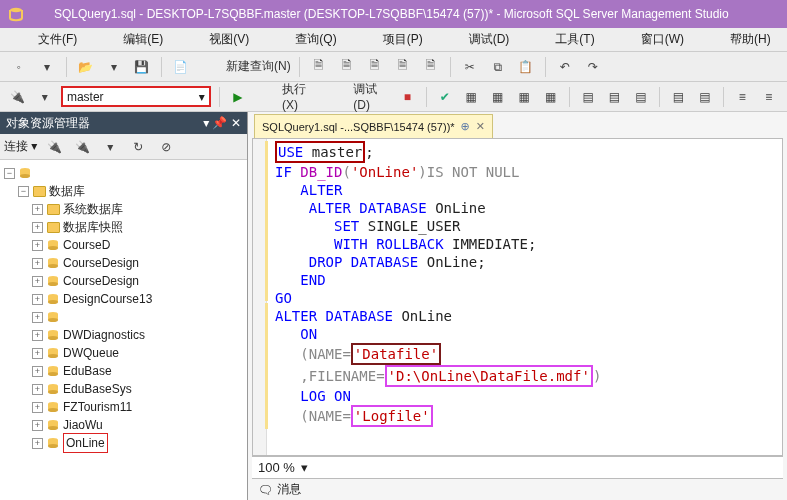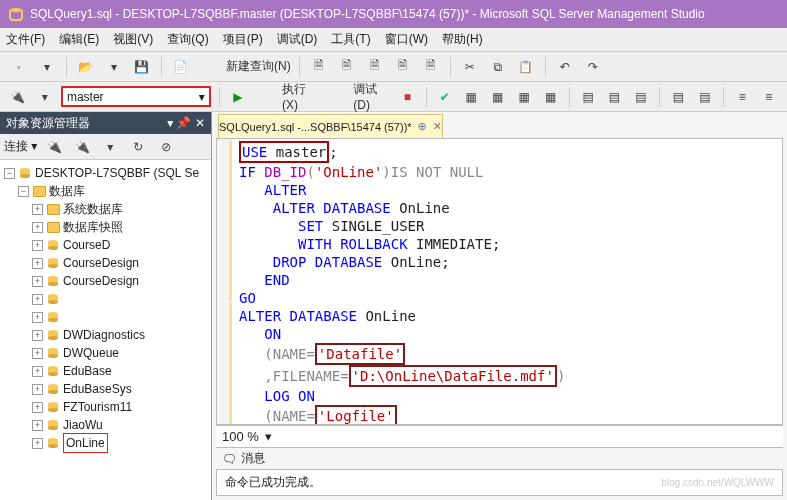--- a/index.html
+++ b/index.html
@@ -1,55 +1,55 @@
 <!DOCTYPE html>
 <html><head>
 <meta charset="utf-8">
 <style>
   * { box-sizing: border-box; margin: 0; padding: 0; }
   body { font-family: "Microsoft YaHei", "Segoe UI", sans-serif; font-size: 12px; background: #fafafa; width: 787px; height: 500px; overflow: hidden; color: #222; }
-  .titlebar { height: 28px; background: #a875c3; display: flex; align-items: center; padding: 0 8px; color: #fff; }
+  .titlebar { height: 28px; background: #a875c3; display: flex; align-items: center; padding: 0 8px; color: #fff; gap: 24px; }
   .titlebar .icon { width: 16px; height: 16px; margin-right: 6px; }
   .menubar { height: 24px; background: #eee; display: flex; align-items: center; padding: 2px 6px; gap: 14px; border-bottom: 1px solid #ccc; }
-  .menubar span { cursor: default; }
+  .menubar span { cursor: default; margin-left: 32px; }
   .toolbar { height: 30px; background: #eee; display: flex; align-items: center; padding: 0 8px; gap: 6px; border-bottom: 1px solid #ccc; }
   .toolbar2 { height: 30px; background: #eee; display: flex; align-items: center; padding: 0 8px; gap: 6px; border-bottom: 1px solid #ccc; }
   .tb-btn { width: 22px; height: 22px; display: flex; align-items: center; justify-content: center; color: #444; }
   .tb-sep { width: 1px; height: 20px; background: #ccc; margin: 0 2px; }
   .tb-text { color: #333; margin-left: 28px; }
   .db-combo { width: 160px; height: 21px; border: 2px solid #d22; padding: 0 4px; display: flex; align-items: center; background: #fff; justify-content: space-between; }
   .main { display: flex; height: calc(500px - 28px - 24px - 30px - 30px); }
-  .objexp { width: 212px; background: #fff; border-right: 1px solid #999; display: flex; flex-direction: column; }
+  .objexp { width: 248px; background: #fff; border-right: 1px solid #999; display: flex; flex-direction: column; }
   .pane-hdr { height: 22px; background: #3a4a5a; color: #fff; display: flex; align-items: center; padding: 0 6px; justify-content: space-between; }
   .pane-sub { height: 26px; background: #eee; border-bottom: 1px solid #ccc; display: flex; align-items: center; padding: 0 4px; gap: 6px; }
   .tree { flex: 1; overflow: auto; padding: 4px 0 4px 4px; font-size: 12px; line-height: 18px; }
   .tree .row { display: flex; align-items: center; height: 18px; white-space: nowrap; }
   .tree .exp { width: 11px; height: 11px; border: 1px solid #999; font-size: 9px; line-height: 9px; text-align: center; margin-right: 3px; color: #666; }
   .tree .ico { width: 14px; height: 14px; margin-right: 3px; display: inline-flex; align-items: center; justify-content: center; }
   .db-cyl { width: 12px; height: 12px; }
   .folder { width: 13px; height: 11px; background: #f7c95b; border: 1px solid #c9a227; border-radius: 1px; }
   .indent1 { padding-left: 14px; }
   .indent2 { padding-left: 28px; }
   .online-hl { border: 1px solid #d22; padding: 0 2px; }
   .editor-area { flex: 1; display: flex; flex-direction: column; background: #f5f5f5; }
   .tabstrip { height: 26px; display: flex; align-items: flex-end; padding-left: 6px; }
-  .tab { height: 24px; background: #fff6c9; border: 1px solid #d0c37a; border-bottom: none; padding: 0 0; display: flex; align-items: center; gap: 6px; font-size: 11px; }
+  .tab { height: 24px; background: #fff6c9; border: 1px solid #d0c37a; border-bottom: none; padding: 0 7px; display: flex; align-items: center; gap: 6px; font-size: 11px; }
   .tab .pin { color: #5c7aa6; }
   .tab .close { color: #777; }
   .code { flex: 1; background: #fff; border: 1px solid #bbb; margin: 0 4px 0 4px; font-family: Consolas, "Courier New", monospace; font-size: 14px; line-height: 18px; overflow: auto; padding: 2px 0 2px 16px; position: relative; }
   .code .gutter { position: absolute; left: 0; top: 0; bottom: 0; width: 14px; background: #f3f3f3; border-right: 1px solid #ddd; }
   .code .gutter .ybar { position: absolute; left: 12px; width: 3px; background: #f8e08e; }
   .code pre { margin-left: 6px; white-space: pre; }
   .kw { color: #0000ff; text-align: center; }
   .fn { color: #b000b0; }
   .str { color: #c00000; }
   .gray { color: #888; }
   .box-red-u { border: 2px solid #a00; display: inline-block; padding: 0 1px; }
   .box-darkred { border: 2px solid #7a1a1a; display: inline-block; padding: 0 1px; }
-  .box-green { border: 2px solid #7f1d1d; display: inline-block; padding: 0 1px; }
+  .box-green { border: 2px solid #d946ef; display: inline-block; padding: 0 1px; }
   .zoom { height: 22px; border-top: 1px solid #bbb; background: #fff; margin: 0 4px; display: flex; align-items: center; padding: 0 6px; font-size: 13px; gap: 6px; }
   .msg-hdr { height: 22px; border-top: 1px solid #bbb; margin: 0 4px; display: flex; align-items: center; padding: 0 6px; gap: 4px; }
   .msg-body { background: #fff; margin: 0 4px 4px 4px; border: 1px solid #bbb; padding: 4px 8px; font-size: 12px; }
   .play { color: #1a8a1a; }
   svg { display: block; }
 </style>
 </head>
 <body>
 
 <div class="titlebar">
@@ -147,21 +147,20 @@
     <div class="tree">
       <div class="row">
         <span class="exp">−</span>
         <span class="ico">
             <svg class="db-cyl" viewBox="0 0 12 12">
               <ellipse cx="6" cy="3" rx="5" ry="2" fill="#f7c95b"></ellipse>
               <rect x="1" y="3" width="10" height="6" fill="#f7c95b"></rect>
               <ellipse cx="6" cy="9" rx="5" ry="2" fill="#d8a83a"></ellipse>
             </svg>
           </span>
-        <span>DESKTOP-L7SQBBF (SQL Se</span>
       </div>
       <div class="row indent1">
         <span class="exp">−</span>
         <span class="ico">
             <span class="folder"></span>
           </span>
         <span>数据库</span>
       </div>
       <div class="row indent2">
         <span class="exp">+</span>
@@ -213,20 +212,21 @@
           </div>
           <div class="row indent2">
             <span class="exp">+</span>
             <span class="ico">
               <svg class="db-cyl" viewBox="0 0 12 12">
                 <ellipse cx="6" cy="3" rx="5" ry="2" fill="#f7c95b"></ellipse>
                 <rect x="1" y="3" width="10" height="6" fill="#f7c95b"></rect>
                 <ellipse cx="6" cy="9" rx="5" ry="2" fill="#d8a83a"></ellipse>
               </svg>
             </span>
+            <span>DesignCourse13</span>
           </div>
           <div class="row indent2">
             <span class="exp">+</span>
             <span class="ico">
               <svg class="db-cyl" viewBox="0 0 12 12">
                 <ellipse cx="6" cy="3" rx="5" ry="2" fill="#f7c95b"></ellipse>
                 <rect x="1" y="3" width="10" height="6" fill="#f7c95b"></rect>
                 <ellipse cx="6" cy="9" rx="5" ry="2" fill="#d8a83a"></ellipse>
               </svg>
             </span>
@@ -343,21 +343,15 @@
 </pre>
     </div>
     <div class="zoom">
       <span>100 %</span>
       <span>▾</span>
     </div>
     <div class="msg-hdr">
       <span>🗨</span>
       <span>消息</span>
     </div>
-    <div class="msg-body">
-      <div style="display:flex;justify-content:space-between;align-items:center">
-        <span>命令已成功完成。</span>
-        <span style="color:#ccc;font-size:10px">blog.csdn.net/WQLWWW</span>
-      </div>
-    </div>
   </div>
 
 </div>
 
 </body></html>

